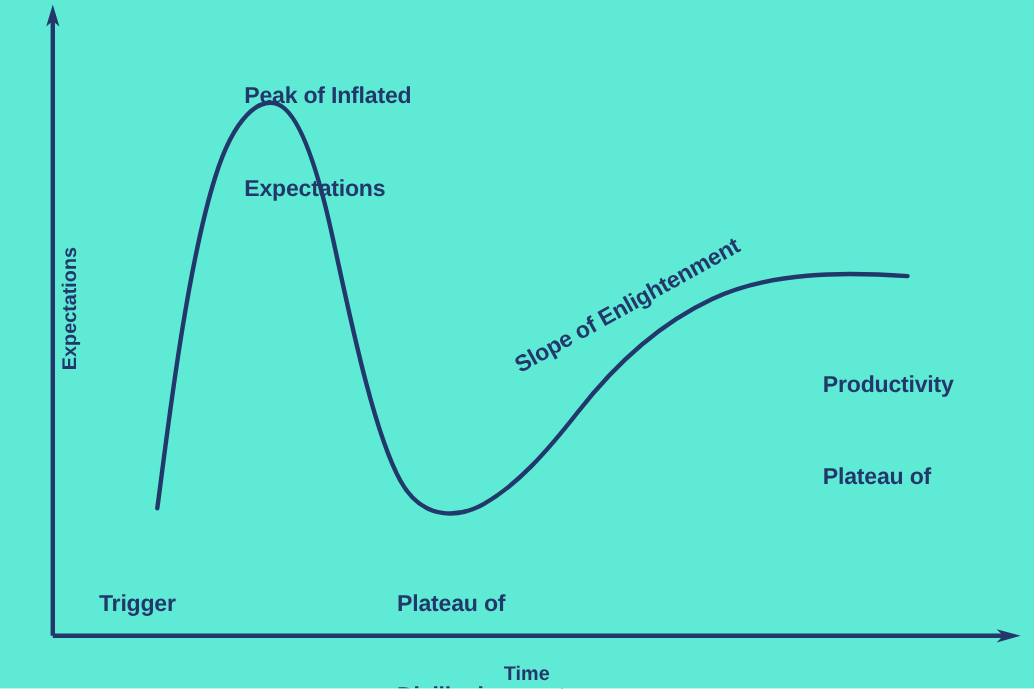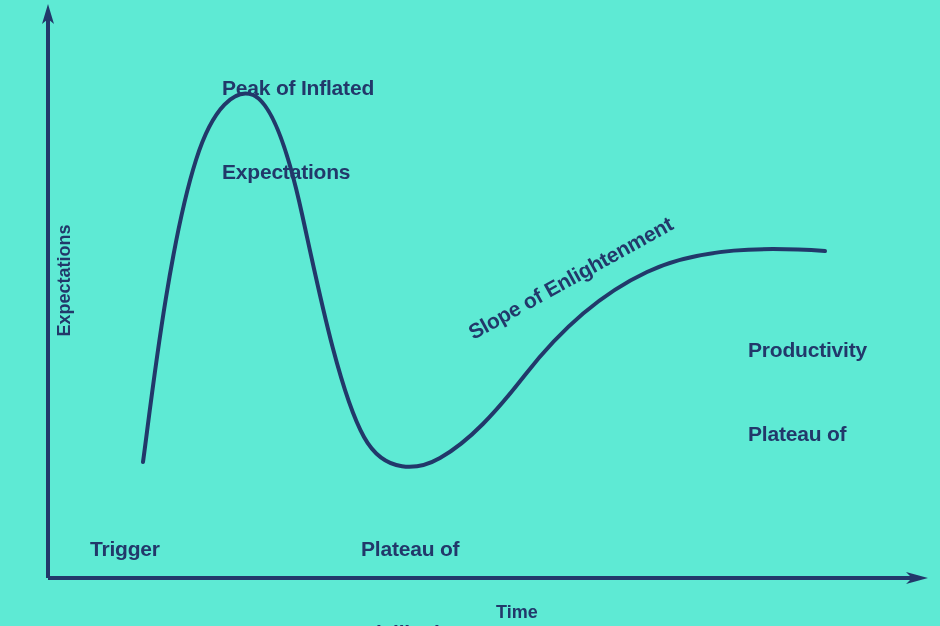--- a/index.html
+++ b/index.html
@@ -52,21 +52,21 @@
   #label-plateau         { left: 748px; top: 281px; }
 
   #label-slope {
     left: 470px;
     top: 320px;
     transform: rotate(-29deg);
     transform-origin: left center;
   }
 
   #axis-label-time {
-    left: 496px;
+    left: 458px;
     top: 602px;
   }
   #axis-label-expectations {
     left: 8px;
     top: 270px;
     transform: rotate(-90deg);
     transform-origin: center center;
   }
 </style>
 </head>

